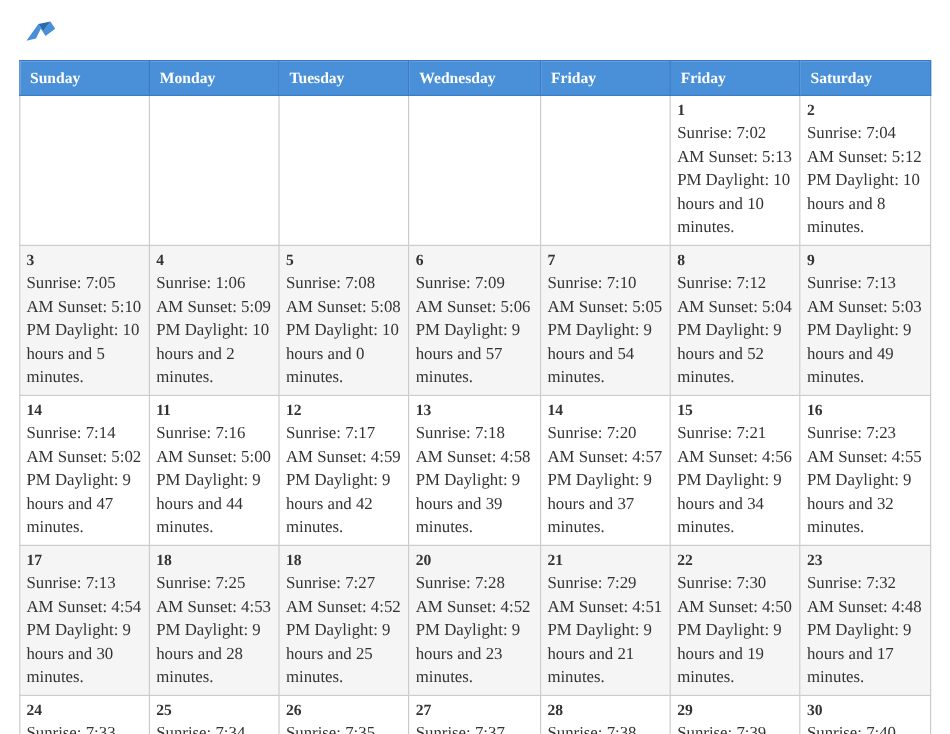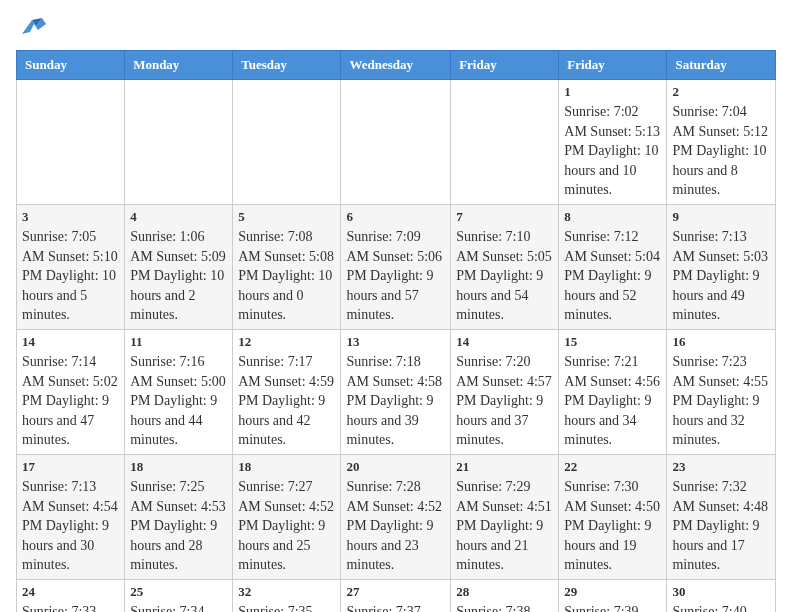--- a/index.html
+++ b/index.html
@@ -285,21 +285,21 @@
 Sunset: 4:49 PM
 Daylight: 9 hours and 15 minutes.</div>
         </td>
         <td>
           <span class="day-num">25</span>
           <div class="day-info">Sunrise: 7:34 AM
 Sunset: 4:48 PM
 Daylight: 9 hours and 13 minutes.</div>
         </td>
         <td>
-          <span class="day-num">32</span>
+          <span class="day-num">26</span>
           <div class="day-info">Sunrise: 7:35 AM
 Sunset: 4:47 PM
 Daylight: 9 hours and 11 minutes.</div>
         </td>
         <td>
           <span class="day-num">27</span>
           <div class="day-info">Sunrise: 7:37 AM
 Sunset: 4:47 PM
 Daylight: 9 hours and 10 minutes.</div>
         </td>

